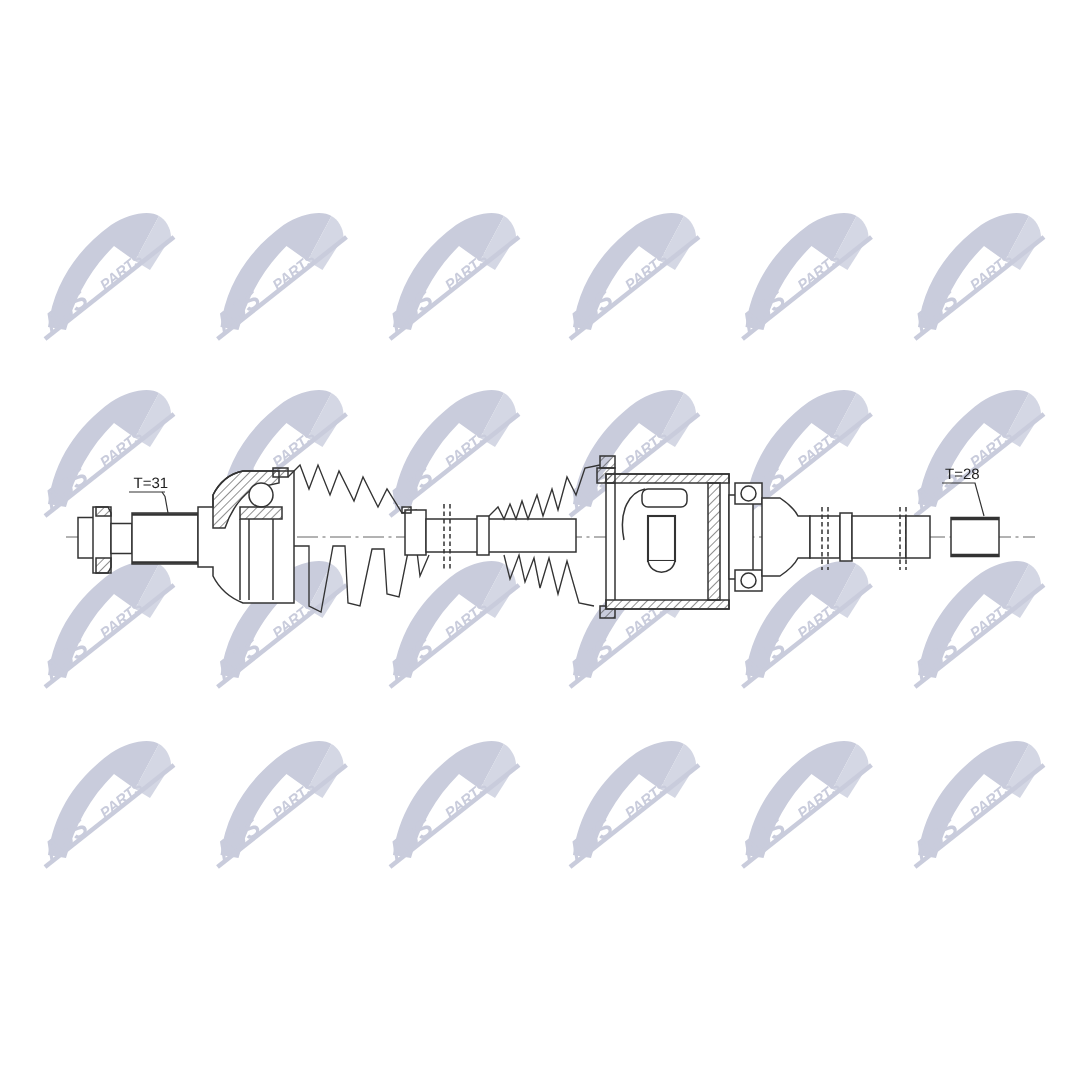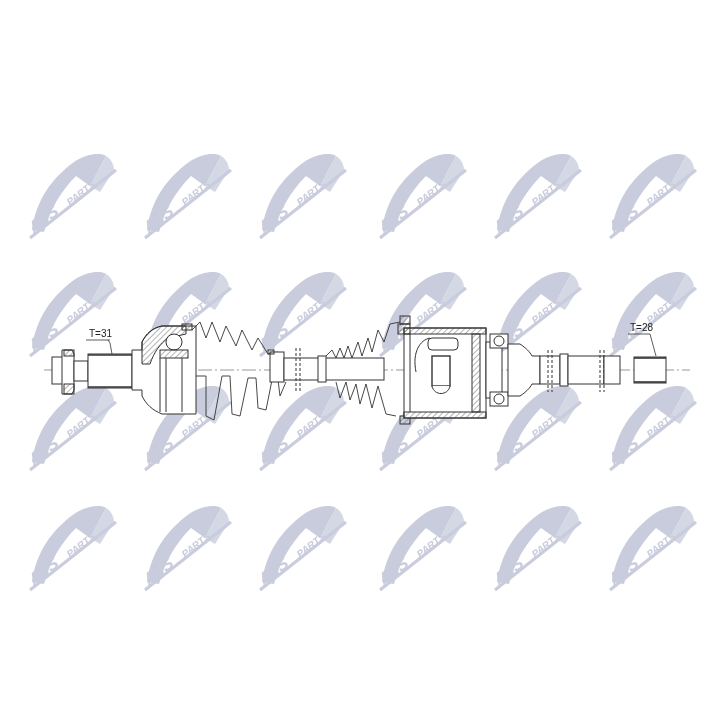--- a/index.html
+++ b/index.html
@@ -1,17 +1,17 @@
 <!DOCTYPE html>
 <html><head>
 <meta charset="utf-8">
 <style>
   html, body { margin: 0; padding: 0; background: #ffffff; }
   body { width: 720px; height: 720px; position: relative; overflow: hidden; font-family: "Liberation Sans", sans-serif; }
-  .canvas { position: absolute; left: 0; top: 0; width: 720px; height: 548px; margin-top: 12px; }
+  .canvas { position: absolute; left: 0; top: 0; width: 720px; height: 548px; }
   .wm-layer { position: absolute; left: 0; top: 0; width: 720px; height: 720px; pointer-events: none; }
   .drawing { position: absolute; left: 0; top: 0; width: 720px; height: 720px; }
   .label-text { font-family: "Liberation Sans", sans-serif; font-size: 10px; fill: #222; }
   .wm-text { font-family: "Liberation Sans", sans-serif; font-weight: bold; font-style: italic; fill: #c9ccdc; }
 </style>
 </head>
 <body>
 
 <div class="canvas">
 

